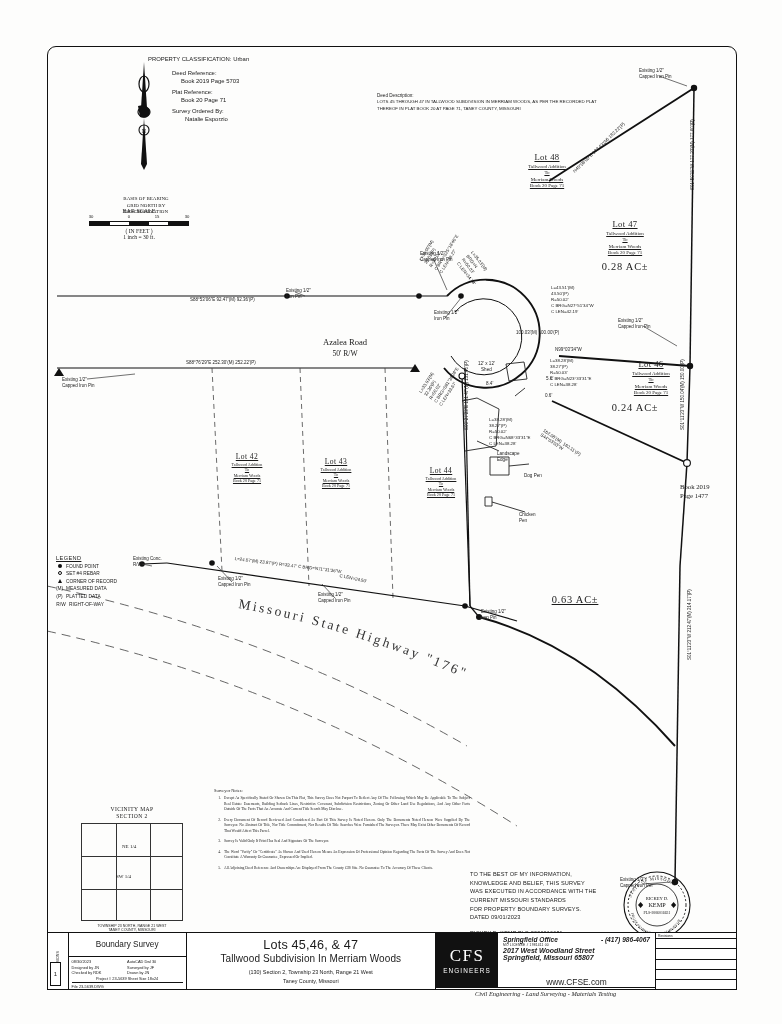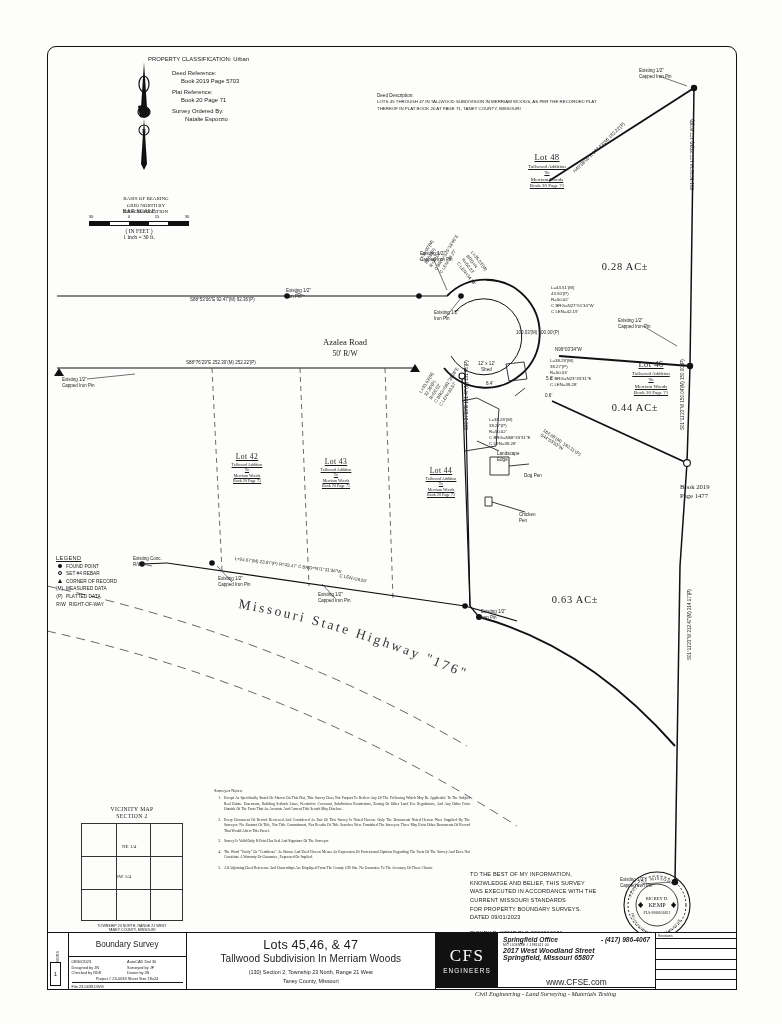--- a/index.html
+++ b/index.html
@@ -78,21 +78,21 @@
   .lot-title { font-family: "Liberation Serif", serif; letter-spacing: .4px; }
   .lot-sub   { font-family: "Liberation Serif", serif; }
   .lot-area  { font-family: "Liberation Serif", serif; letter-spacing: .8px; }
 
   #lot48 { left: 487px; top: 152px; width: 120px; }
   #lot47 { left: 565px; top: 219px; width: 120px; }
   #lot47area { left: 570px; top: 260px; width: 110px; }
   #lot46 { left: 596px; top: 359px; width: 110px; }
   #lot46area { left: 580px; top: 401px; width: 110px; }
   #lot45 { left: 520px; top: 553px; width: 110px; }
-  #lot45area { left: 520px; top: 593px; width: 110px; }
+  #lot45area { left: 520px; top: 593px; width: 110px; text-decoration: underline; }
   #lot42 { left: 203px; top: 452px; width: 88px; }
   #lot43 { left: 290px; top: 457px; width: 92px; }
   #lot44 { left: 393px; top: 466px; width: 96px; }
 
   #book-page-ref { left: 680px; top: 483px; width: 60px; }
 
   
   #azalea { left: 290px; top: 337px; width: 110px; }
 
   
@@ -447,30 +447,37 @@
   </div>
 
   <div class="abs lot-block" id="lot48">
     <div class="lot-title t10">Lot 48</div>
     <div class="lot-sub t6">Tallwood Addition</div>
     <div class="lot-sub t6">To</div>
     <div class="lot-sub t6">Merriam Woods</div>
     <div class="lot-sub t6">Book 20 Page 71</div>
   </div>
 
+  <div class="abs lot-block" id="lot47">
+    <div class="lot-title t10">Lot 47</div>
+    <div class="lot-sub t6">Tallwood Addition</div>
+    <div class="lot-sub t6">To</div>
+    <div class="lot-sub t6">Merriam Woods</div>
+    <div class="lot-sub t6">Book 20 Page 71</div>
+  </div>
   <div class="abs lot-area ctr t12" id="lot47area">0.28  AC±</div>
 
   <div class="abs lot-block" id="lot46">
     <div class="lot-title t10">Lot 46</div>
     <div class="lot-sub t6">Tallwood Addition</div>
     <div class="lot-sub t6">To</div>
     <div class="lot-sub t6">Merriam Woods</div>
     <div class="lot-sub t6">Book 20 Page 71</div>
   </div>
-  <div class="abs lot-area ctr t12" id="lot46area">0.44  AC±</div>
+  <div class="abs lot-area ctr t12" id="lot46area">0.24  AC±</div>
 
   <div class="abs lot-area ctr t12" id="lot45area">0.63  AC±</div>
 
   <div class="abs lot-block" id="lot42">
     <div class="lot-title t9">Lot 42</div>
     <div class="lot-sub t5">Tallwood Addition</div>
     <div class="lot-sub t5">To</div>
     <div class="lot-sub t5">Merriam Woods</div>
     <div class="lot-sub t5">Book 20 Page 71</div>
   </div>

